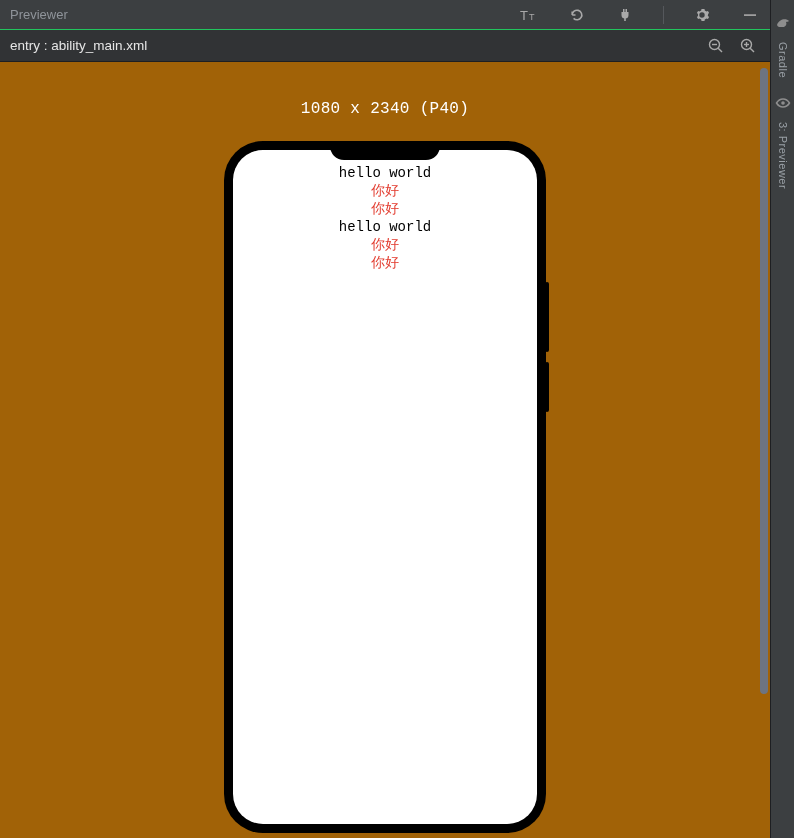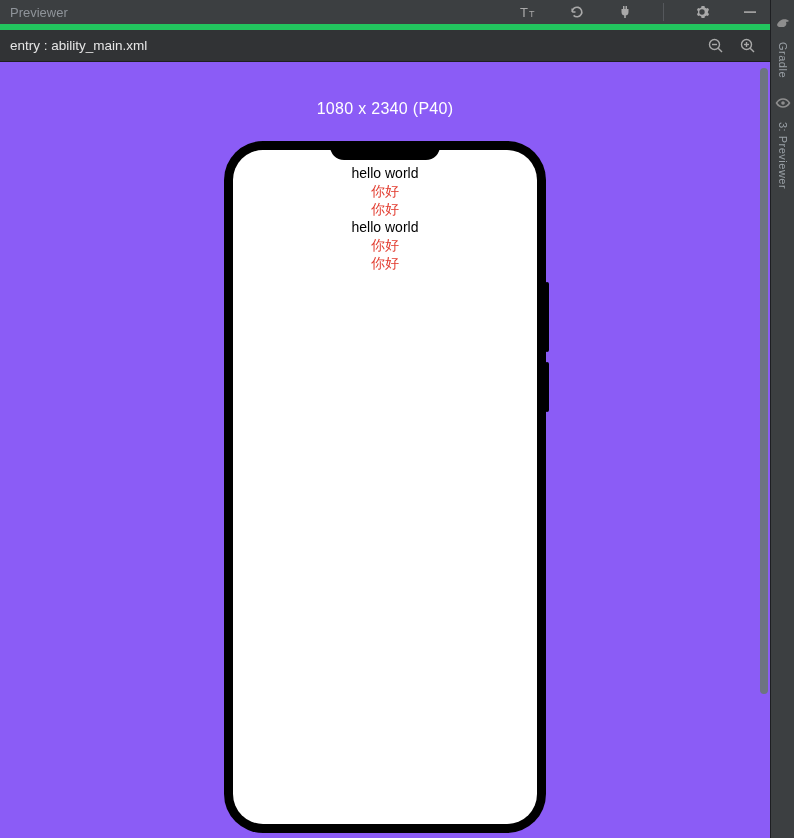--- a/index.html
+++ b/index.html
@@ -16,39 +16,39 @@
   .main-col { flex: 1 1 auto; display: flex; flex-direction: column; min-width: 0; }
   .side-rail { width: 24px; background: #3c3f41; display: flex; flex-direction: column; align-items: center; gap: 6px; padding-top: 8px; border-left: 1px solid #1e1f22; }
   .side-rail .rail-btn { width: 22px; height: 22px; display: flex; align-items: center; justify-content: center; color: #a9a9a9; cursor: pointer; }
   .side-rail .rail-label { writing-mode: vertical-rl; font-size: 11px; color: #9aa0a6; margin-top: 4px; letter-spacing: .5px; }
   .side-rail .rail-item { display: flex; flex-direction: column; align-items: center; gap: 4px; padding: 4px 0; }
 
   
   .titlebar {
     height: 30px; background: #3c3f41; display: flex; align-items: center;
     padding: 0 8px 0 10px; color: #8f949a; font-size: 13px; gap: 24px;
-    border-bottom: 6px solid #22c55e;
+    border-bottom: 1px solid #22c55e;
   }
   .titlebar .spacer { flex: 1; }
   .titlebar .tb-btn, .filebar .fb-btn {
     width: 24px; height: 24px; display: inline-flex; align-items: center; justify-content: center;
     color: #a9a9a9; cursor: pointer; border-radius: 3px;
   }
   .titlebar .divider { width: 1px; height: 18px; background: #55585c; margin: 0 2px; }
 
   
   .filebar {
     height: 32px; background: #313335; display: flex; align-items: center;
     padding: 0 10px; color: #e6e6e6; font-size: 13.5px; gap: 8px;
     border-bottom: 1px solid #1e1f22;
   }
   .filebar .spacer { flex: 1; }
 
   
-  .canvas-wrap { flex: 1; background: #8b5cf6; position: relative; overflow: hidden; }
+  .canvas-wrap { flex: 1; background: #a16207; position: relative; overflow: hidden; font-family: Liberation Mono, monospace; }
   .canvas-inner { position: absolute; inset: 0; display: flex; flex-direction: column; align-items: center; padding-top: 38px; }
   .dim-label { color: #ffffff; font-size: 16px; font-weight: 500; margin-bottom: 24px; letter-spacing: .3px; }
   .scroll-track { position: absolute; right: 2px; top: 6px; bottom: 6px; width: 8px; }
   .scroll-thumb { position: absolute; top: 0; width: 8px; height: 82%; background: #6d7481; border-radius: 4px; }
 
   
   .phone {
     width: 320px; height: 690px; background: #000; border-radius: 38px;
     padding: 8px; position: relative; box-shadow: 0 0 0 1px #000;
   }

